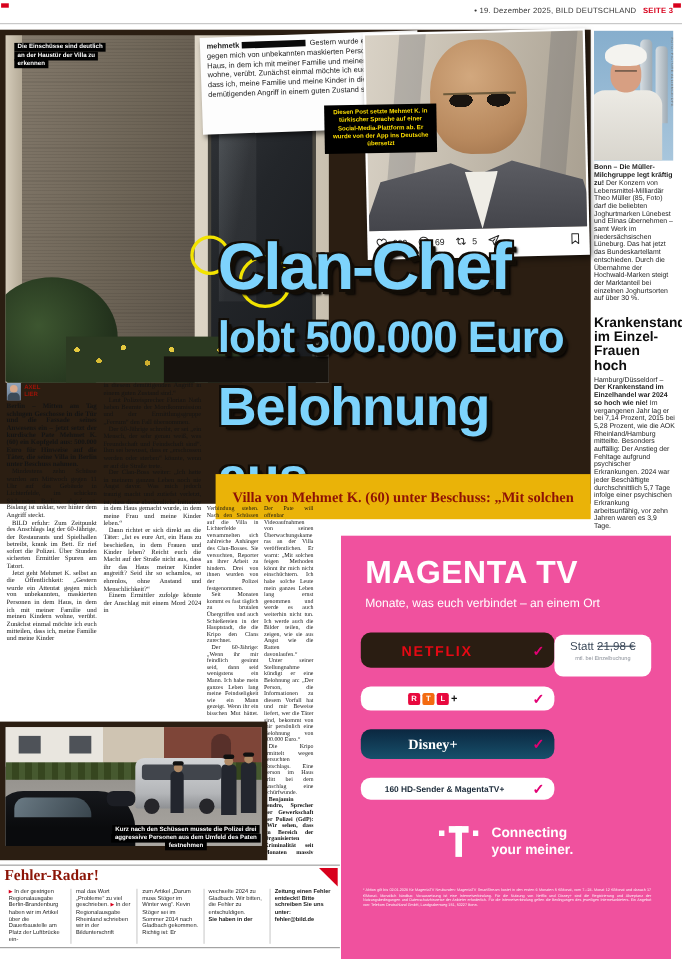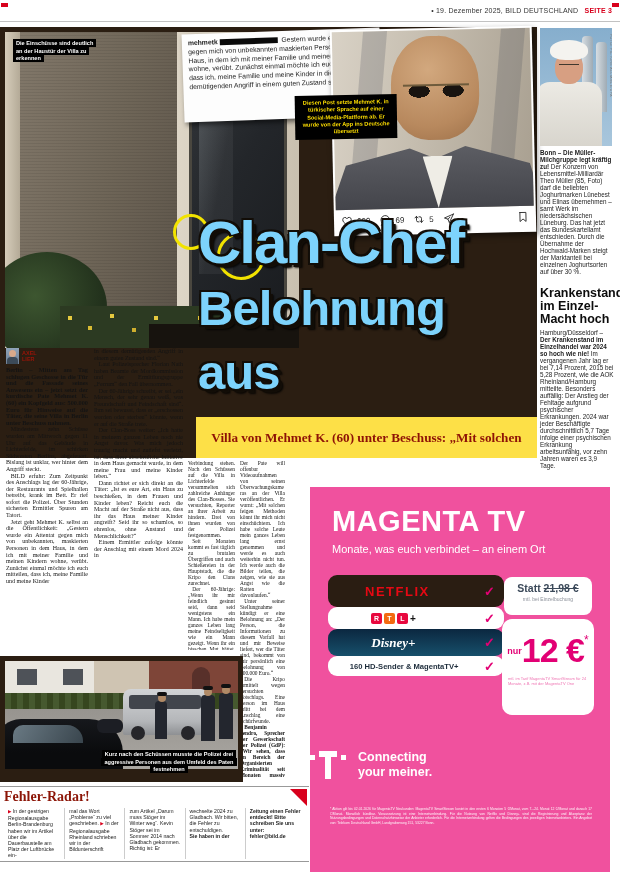--- a/index.html
+++ b/index.html
@@ -81,21 +81,21 @@
   
   .mainhead{position:absolute;left:198px;top:183px;width:339px;text-align:left;color:#7dd3fc;
     font-weight:bold;letter-spacing:-1px;
     text-shadow:2px 2px 0 #120d07,-2px 2px 0 #120d07,2px -2px 0 #120d07,-2px -2px 0 #120d07,
                 4px 4px 0 #120d07,5px 5px 2px rgba(0,0,0,.8);}
   .mainhead .l1{font-size:60px;line-height:66px;letter-spacing:-2px;}
   .mainhead .l2{font-size:40px;line-height:62px;}
   .mainhead .l3{font-size:49px;line-height:64px;}
 
   
-  .subhead{position:absolute;left:196px;top:390px;width:341px;height:41px;background:#fde047;
+  .subhead{position:absolute;left:196px;top:404px;width:341px;height:41px;background:#eab308;
     display:flex;flex-direction:column;justify-content:center;text-align:center;
     font-family:"Liberation Serif",serif;font-weight:bold;font-size:13.2px;line-height:1.3;}
   .subhead .r{color:#8e1206;}
   .subhead .b{color:#141414;}
 
   
   .col{position:absolute;font-family:"Liberation Serif",serif;text-align:justify;color:#141414;
        overflow:hidden;hyphens:auto;word-break:break-word;}
   .col p{text-indent:.8em;}
   .col p.noind{text-indent:0;}
@@ -147,46 +147,46 @@
   .fotocredit{position:absolute;right:-1px;top:6px;writing-mode:vertical-rl;font-size:3.5px;color:#777;letter-spacing:.4px;}
   .rc-head1{margin-top:5px;font-weight:bold;font-size:11px;line-height:13px;color:#fff;}
   .rc-head1 span{background:#000;padding:0 3px 1px 2px;display:inline-block;margin-bottom:1px;}
   .rc-body{margin-top:3px;font-size:6.3px;line-height:7px;color:#1c1c1c;text-align:left;}
   .rc-head2{margin-top:12px;font-weight:bold;font-size:12.5px;line-height:13px;color:#0d0d0d;}
 
   
   .ad{position:absolute;left:310px;top:487px;width:300px;height:410px;background:#f0519e;overflow:hidden;color:#fff;}
   .ad-title{position:absolute;left:22px;top:18px;font-size:29px;font-weight:bold;letter-spacing:.5px;}
   .ad-sub{position:absolute;left:22px;top:56px;font-size:11px;}
-  .pills{position:absolute;left:18px;top:88px;width:176px;display:flex;flex-direction:column;gap:0;}
+  .pills{position:absolute;left:18px;top:88px;width:176px;display:flex;flex-direction:column;gap:17px;}
   .pill{display:flex;align-items:center;border-radius:9px;padding:0 9px;}
   .pill .chk{margin-left:auto;color:#e20074;font-weight:bold;font-size:13px;}
   .pill-netflix{height:32px;background:#2a1d12;}
   .netflix-logo{color:#e50914;font-weight:bold;font-size:13px;letter-spacing:1.5px;margin:0 auto 0 28px;}
   .pill-rtl{height:22px;background:#fff;}
   .rtl-logo{display:flex;gap:2px;align-items:center;margin:0 auto 0 34px;}
   .rtl-sq{width:11px;height:11px;border-radius:2px;color:#fff;font-size:7px;font-weight:bold;
     display:flex;align-items:center;justify-content:center;}
   .rtl-plus{color:#111;font-weight:bold;font-size:10px;}
   .pill-disney{height:27px;background:linear-gradient(180deg,#0b2740,#17506b);}
-  .disney-logo{font-family:"Liberation Serif",serif;font-style:italic;font-weight:bold;font-size:13px;margin:0 auto;}
+  .disney-logo{font-family:"Liberation Serif",serif;font-weight:bold;font-size:13px;margin:0 auto;}
   .pill-tv{height:20px;background:#fff;color:#1c2b3a;font-weight:bold;font-size:7.6px;}
   .pill-tv .lbl{margin:0 auto;}
   .statt{position:absolute;left:194px;top:90px;width:88px;height:38px;background:#fff;border-radius:8px;
     text-align:center;color:#3c4a5a;padding-top:5px;}
-  .statt .l1{font-size:10.5px;font-weight:bold;}
+  .statt .l1{font-size:10.5px;font-weight:normal;}
   .statt .old{text-decoration:line-through;}
   .statt .l2{font-size:5px;color:#8a8f98;margin-top:2px;}
   .pricebox{position:absolute;left:192px;top:132px;width:92px;height:96px;background:#fff;border-radius:10px;
     text-align:center;color:#e20074;padding-top:12px;}
   .pricebox .nur{font-size:9px;font-weight:bold;vertical-align:8px;}
   .pricebox .big{font-size:34px;font-weight:bold;letter-spacing:-1px;}
   .pricebox .ast{font-size:12px;vertical-align:18px;}
   .pricebox .note{font-size:4px;line-height:5px;color:#ef77b4;margin:6px 6px 0;text-align:left;}
-  .brandrow{position:absolute;left:0;top:262px;width:100%;display:flex;justify-content:flex-start;align-items:center;gap:12px;}
+  .brandrow{position:absolute;left:0;top:262px;width:100%;display:flex;justify-content:center;align-items:center;gap:12px;}
   .tlogo svg{display:block;}
   .tagline{font-size:12.5px;line-height:15px;font-weight:bold;}
   .fineprint{position:absolute;left:20px;right:18px;top:320px;font-size:3.4px;line-height:4.5px;
     color:rgba(255,255,255,.92);text-align:justify;}
 
   
   .fehler{position:absolute;left:0;top:786px;width:309px;height:76px;border-top:1px solid #999;
     border-bottom:1px solid #999;background:#fff;}
   .fehler .fold{position:absolute;right:2px;top:2px;width:0;height:0;
     border-top:17px solid #d8001c;border-left:17px solid transparent;}
@@ -257,20 +257,21 @@
         <svg viewBox="0 0 24 24">
             <path d="M6 3h12v18l-6-5-6 5V3Z"></path>
           </svg>
       </div>
     </div>
 
     <div class="postcapbox">Diesen Post setzte Mehmet K. in türkischer Sprache auf einer Social-Media-Plattform ab. Er wurde von der App ins Deutsche übersetzt</div>
 
     <div class="mainhead">
       <div class="l1">Clan-Chef</div>
+      <div class="l2">lobt 500.000 Euro</div>
       <div class="l3">Belohnung aus</div>
     </div>
 
     <div class="subhead">
       <div class="r">Villa von Mehmet K. (60) unter Beschuss: „Mit solchen</div>
     </div>
   </div>
 
   <div class="col c12" style="left:6px;top:348px;width:82px;height:312px;">
     <div class="byline">
@@ -330,21 +331,21 @@
       <div class="coat"></div>
       <div class="face"></div>
       <div class="cap"></div>
       <div class="spec"></div>
       <div class="fotocredit">FOTO: PICTURE ALLIANCE/DPA</div>
     </div>
     <div class="rc-body"><b>Bonn – </b><b>Die Müller-Milchgruppe legt kräftig zu!</b><span> Der Konzern von Lebensmittel-Milliardär Theo Müller (85, Foto) darf die beliebten Joghurtmarken Lünebest und Elinas übernehmen – samt Werk im niedersächsischen Lüneburg. Das hat jetzt das Bundeskartellamt entschieden. Durch die Übernahme der Hochwald-Marken steigt der Marktanteil bei einzelnen Joghurtsorten auf über 30 %.</span></div>
     <div class="rc-head2">
       <div>Krankenstand</div>
       <div>im Einzel-</div>
-      <div>Macht hoch</div>
+      <div>Frauen hoch</div>
     </div>
     <div class="rc-body"><span>Hamburg/Düsseldorf – </span><b>Der Krankenstand im Einzelhandel war 2024 so hoch wie nie!</b><span> Im vergangenen Jahr lag er bei 7,14 Prozent, 2015 bei 5,28 Prozent, wie die AOK Rheinland/Hamburg mitteilte. Besonders auffällig: Der Anstieg der Fehltage aufgrund psychischer Erkrankungen. 2024 war jeder Beschäftigte durchschnittlich 5,7 Tage infolge einer psychischen Erkrankung arbeitsunfähig, vor zehn Jahren waren es 3,9 Tage.</span></div>
   </div>
 
   <div class="ad">
     <div class="ad-title">MAGENTA TV</div>
     <div class="ad-sub">Monate, was euch verbindet – an einem Ort</div>
 
     <div class="pills">
       <div class="pill pill-netflix">
@@ -368,24 +369,20 @@
         <span class="lbl">160 HD-Sender &amp; MagentaTV+</span>
         <span class="chk">✓</span>
       </div>
     </div>
 
     <div class="statt">
       <div class="l1"><span>Statt </span><span class="old">21,98 €</span></div>
       <div class="l2">mtl. bei Einzelbuchung</div>
     </div>
 
-    <div class="pricebox">
-      <span class="nur">nur</span><span class="big">12 €</span><span class="ast">*</span>
-      <div class="note">mtl. im Tarif MagentaTV SmartStream für 24 Monate, z.B. mit der MagentaTV One</div>
-    </div>
 
     <div class="brandrow">
       <span class="tlogo">
         <svg width="36" height="32" viewBox="0 0 36 32" fill="#fff">
           <rect x="0" y="6" width="5" height="5"></rect>
           <rect x="9" y="2" width="18" height="6"></rect>
           <rect x="31" y="6" width="5" height="5"></rect>
           <rect x="15" y="2" width="6" height="28"></rect>
         </svg>
       </span>

